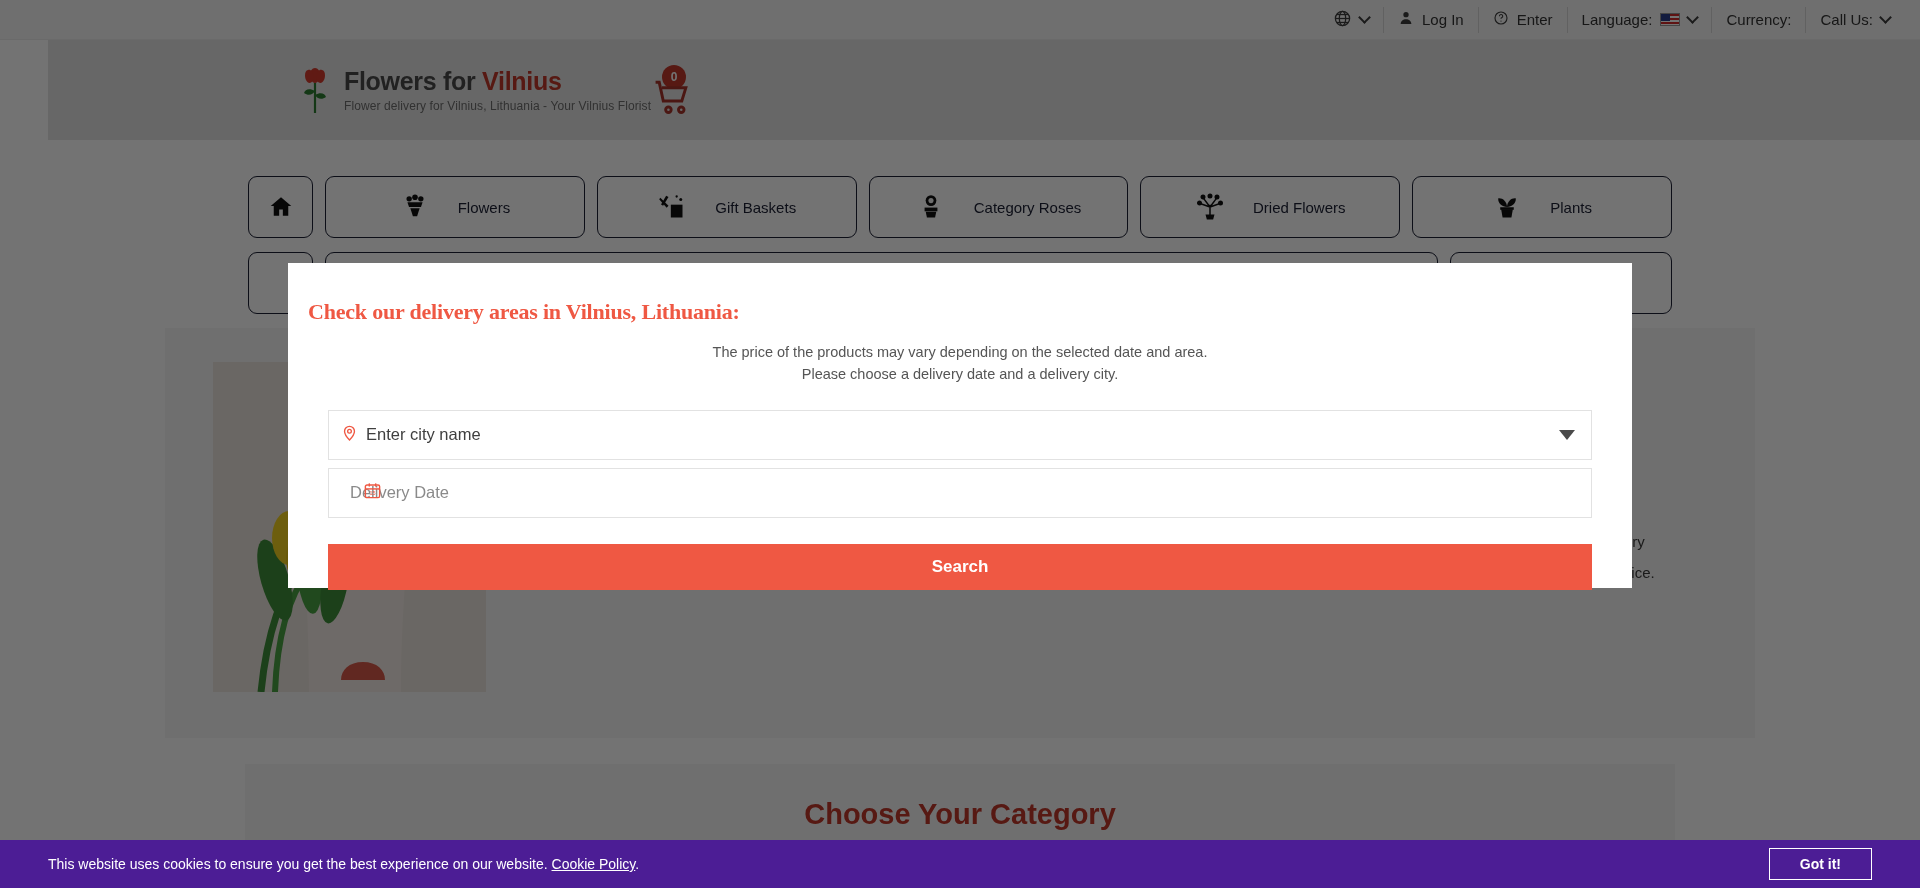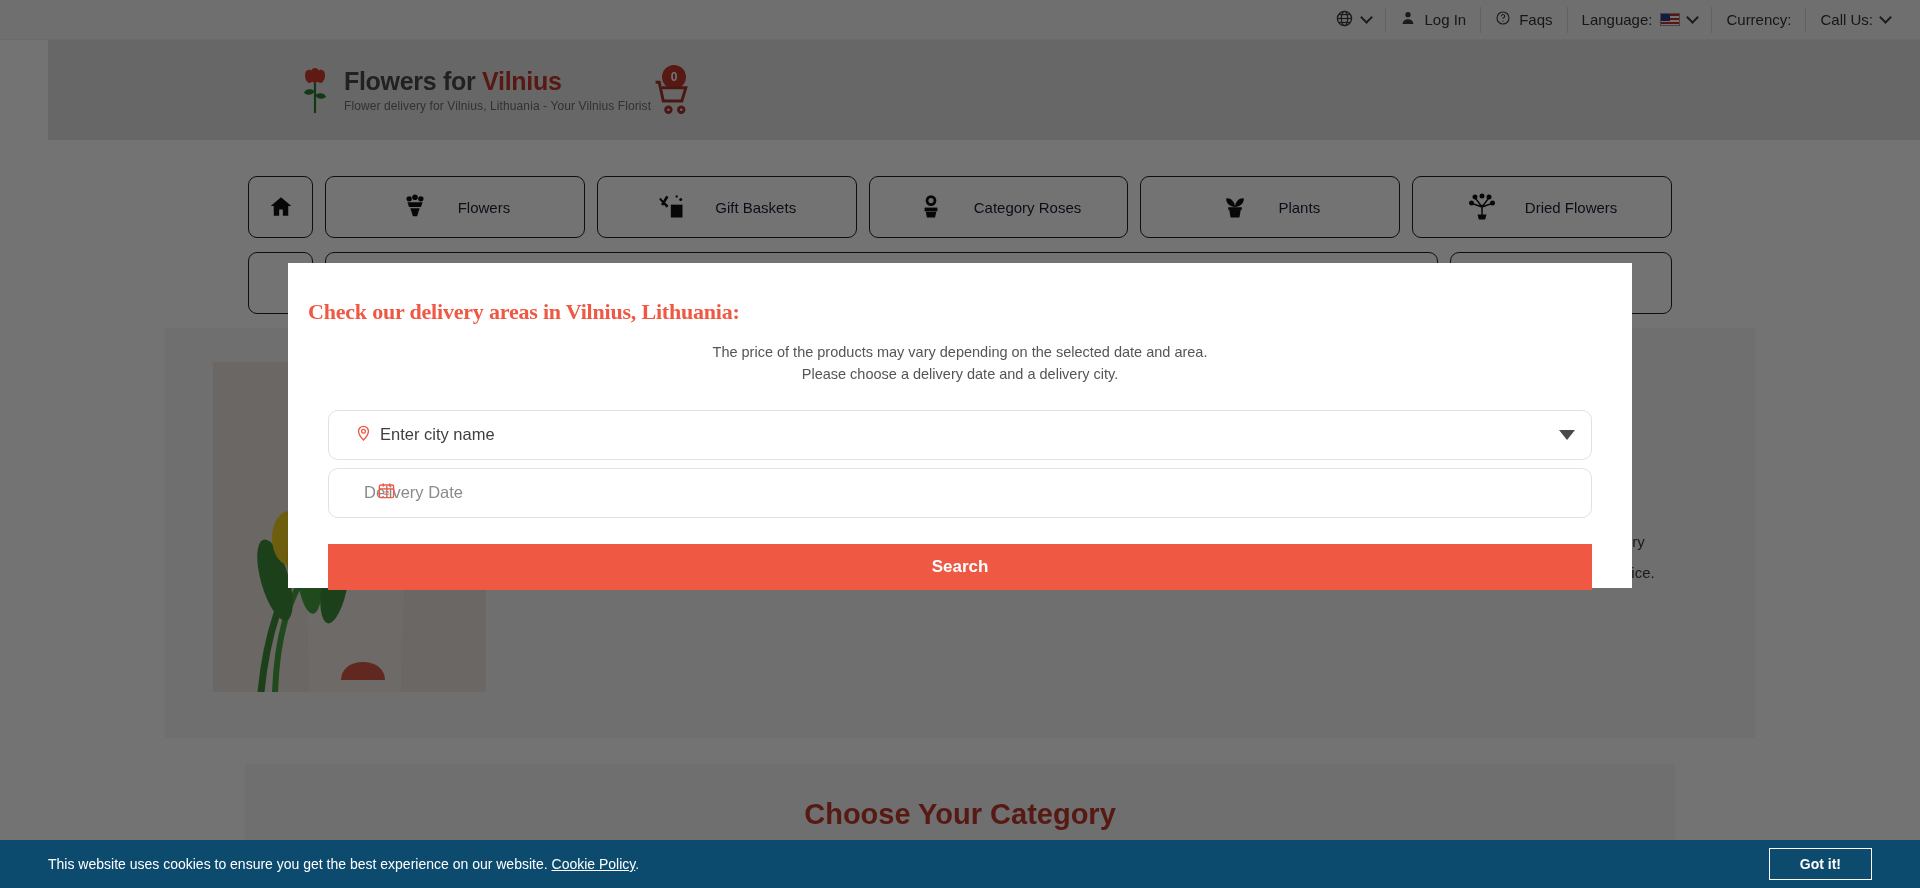--- a/index.html
+++ b/index.html
@@ -125,24 +125,24 @@
     margin-top: 6px;
     font-family: Liberation Serif, serif;
   }
   .modal-sub {
     text-align:center; color:#555; font-size:14.5px;
     line-height: 1.55; margin-top: 16px;
   }
   .field {
     margin: 0 20px;
     border: 1px solid #e2e2e2;
-    border-radius: 10px;
+    border-radius: 0;
     height: 50px;
     display:flex; align-items:center;
-    padding: 0 26px;
+    padding: 0 12px;
     position: relative;
     background:#fff;
     cursor: text;
   }
   .field.city { margin-top: 24px; }
   .field.date { margin-top: 8px; }
   .field-ph { font-size:16.5px; color:#3f3f3f; margin-left:8px; }
   .field.date .field-ph { color:#8a8a8a; margin-left:-10px; }
   .sel-caret {
     position:absolute; right:16px;
@@ -158,21 +158,21 @@
     display:flex;align-items:center;justify-content:center;
     border:none; cursor:pointer;
     width: calc(100% - 40px);
     font-family:"Liberation Sans", sans-serif;
   }
 
   
   .cookie {
     position:absolute; z-index: 1000;
     left:0; bottom:0; width:100%; height:48px;
-    background:#0c4a6e;
+    background:#4c1d95;
     display:flex; align-items:center; justify-content:space-between;
     padding: 0 48px 0 48px;
     color:#fff; font-size:14px;
   }
   .cookie a { color:#fff; text-decoration: underline; }
   .cookie-btn {
     border:1px solid #fff; background:transparent; color:#fff;
     font-size:14px; font-weight:700; padding: 7px 30px; cursor:pointer;
     font-family:"Liberation Sans", sans-serif;
   }
@@ -207,21 +207,21 @@
     </div>
 
     <div class="tb-group">
       <span>
         <svg width="16" height="16" viewBox="0 0 24 24" fill="none" stroke="#3d3d3d" stroke-width="1.7">
           <circle cx="12" cy="12" r="9"></circle>
           <path d="M9.6 9.2a2.5 2.5 0 1 1 3.3 2.4c-.6.25-.9.8-.9 1.5"></path>
           <circle cx="12" cy="16.6" r="0.9" fill="#3d3d3d" stroke="none"></circle>
         </svg>
       </span>
-      <span>Faqs</span>
+      <span>Enter</span>
     </div>
 
     <div class="tb-group">
       <span>Language:</span>
       <span class="flag"></span>
       <span class="chev"></span>
     </div>
 
     <div class="tb-group">
       <span>Currency:</span>
@@ -304,43 +304,43 @@
             <circle cx="12" cy="6.5" r="2.2" fill="#f2f2f2"></circle>
             <path d="M6.5 12.5h11v3.2h-11z"></path>
             <path d="M7.5 16h9l-1 5h-7z"></path>
           </svg>
         </span>
         <span>Category Roses</span>
       </div>
 
       <div class="nav-btn">
         <span class="nav-icon">
-          <svg width="28" height="28" viewBox="0 0 24 24" fill="#111">
-            <path d="M12 12C12 7 8 4 4.5 4.5 4 9 8 12 12 12z"></path>
-            <path d="M12 12c0-5 4-8 7.5-7.5C20 9 16 12 12 12z"></path>
-            <path d="M7 14h10l-1.2 7H8.2z"></path>
-              <rect x="6.2" y="12.2" width="11.6" height="2.2"></rect>
-          </svg>
-        </span>
-        <span>Plants</span>
-      </div>
-
-      <div class="nav-btn">
-        <span class="nav-icon">
           <svg width="28" height="28" viewBox="0 0 24 24" fill="none" stroke="#111" stroke-width="1.3">
             <path d="M12 19V10M12 12 6 4M12 12l6-8M12 12 3.5 9M12 12l8.5-3"></path>
             <circle cx="6" cy="3.4" r="1.5" fill="#111"></circle>
               <circle cx="18" cy="3.4" r="1.5" fill="#111"></circle>
             <circle cx="3" cy="8.6" r="1.5" fill="#111"></circle>
               <circle cx="21" cy="8.6" r="1.5" fill="#111"></circle>
             <circle cx="12" cy="2.6" r="1.5" fill="#111"></circle>
             <path d="M9 19h6l-.8 3h-4.4z" fill="#111"></path>
           </svg>
         </span>
         <span>Dried Flowers</span>
+      </div>
+
+      <div class="nav-btn">
+        <span class="nav-icon">
+          <svg width="28" height="28" viewBox="0 0 24 24" fill="#111">
+            <path d="M12 12C12 7 8 4 4.5 4.5 4 9 8 12 12 12z"></path>
+            <path d="M12 12c0-5 4-8 7.5-7.5C20 9 16 12 12 12z"></path>
+            <path d="M7 14h10l-1.2 7H8.2z"></path>
+              <rect x="6.2" y="12.2" width="11.6" height="2.2"></rect>
+          </svg>
+        </span>
+        <span>Plants</span>
       </div>
     </div>
 
     <div class="nav-row">
       <div class="nav-btn home">
         <span></span>
       </div>
       <div class="nav-btn" style="flex:5.05 1 0;">
         <span></span>
       </div>

